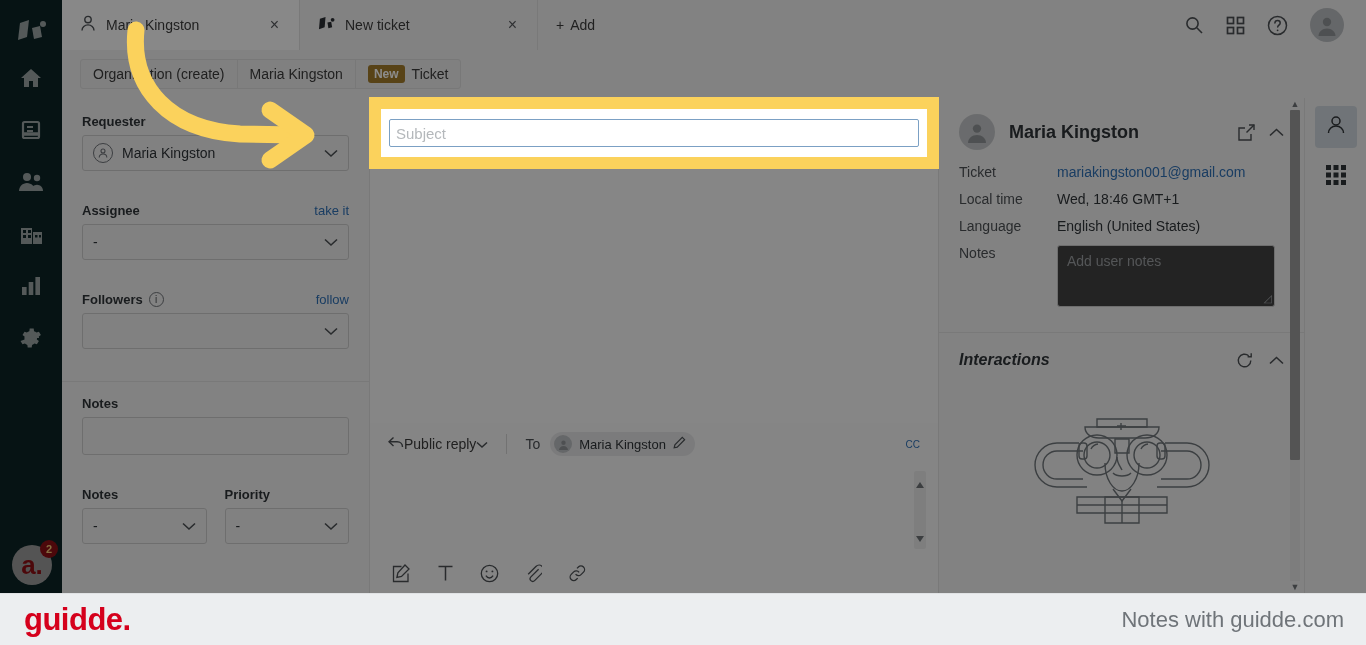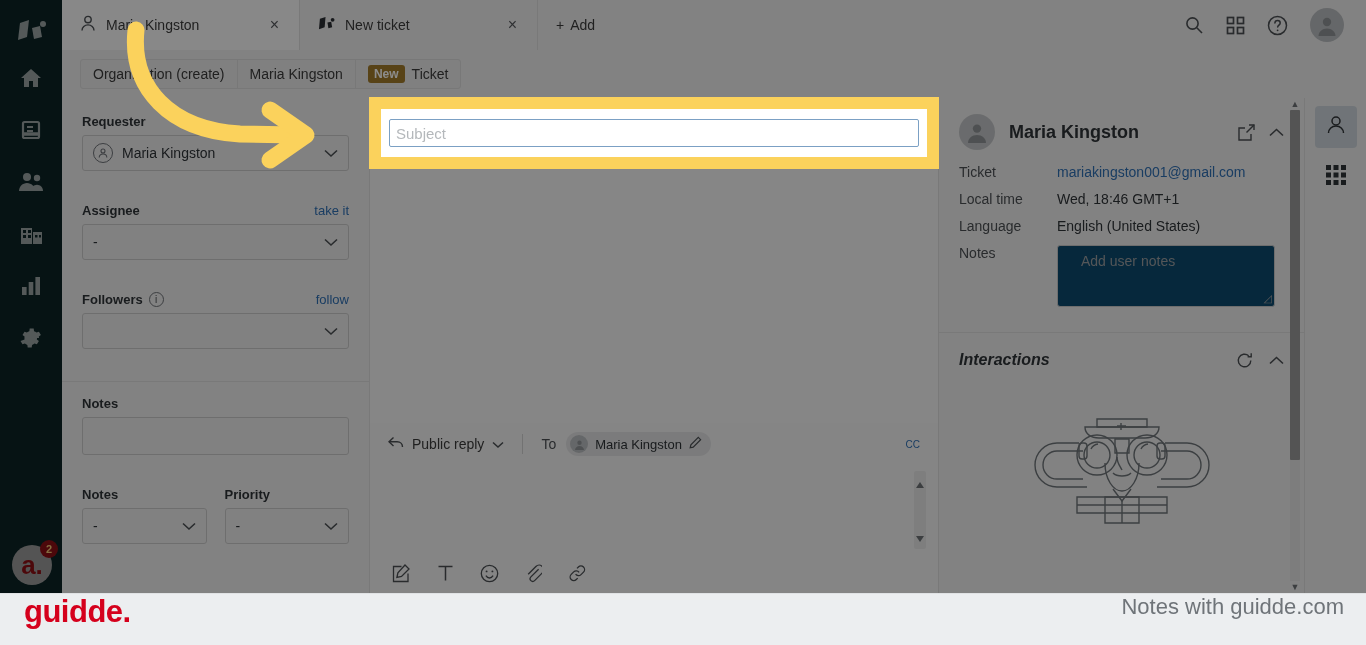--- a/index.html
+++ b/index.html
@@ -105,21 +105,21 @@
     width: 100%; height: 28px; border: 1px solid #7ba0c4; border-radius: 2px;
     background: #ffffff; font-size: 15px; color: #2f3337; padding: 0 8px;
     font-family: "Liberation Sans", sans-serif; outline: none;
   }
   .subject-input::placeholder { color: #b4b8bb; }
   .article-area { position: absolute; left: 0; right: 0; top: 72px; bottom: 170px; background: #f5f5f5; }
 
   
   .composer { position: absolute; left: 0; right: 0; bottom: 0; height: 170px; background: #f2f2f2; }
   .composer-head { display: flex; align-items: center; height: 42px; padding: 0 18px; gap: 10px; font-size: 14px; color: #3b3b3b;}
-  .reply-type { display: flex; align-items: center; gap: 8px; cursor: pointer; }
+  .reply-type { display: flex; align-items: center; gap: 0; cursor: pointer; }
   .vbar { width: 1px; height: 20px; background: #cfcfcf; margin: 0 8px; }
   .to-label { color: #4b4f53; }
   .recipient-chip {
     display: inline-flex; align-items: center; gap: 7px;
     background: #e0e1e2; border-radius: 13px; padding: 3px 9px 3px 4px;
     font-size: 13px; color: #2f3337; cursor: pointer;
   }
   .chip-avatar { width: 18px; height: 18px; border-radius: 50%; background: #b9bcbf; display:flex;align-items:center;justify-content:center;}
   .cc-link { margin-left: auto; font-size: 10px; color: #2f6fb3; cursor: pointer; }
   .composer-body { position: relative; height: 88px; }
@@ -140,21 +140,21 @@
   .side-head { display: flex; align-items: center; gap: 14px; margin-bottom: 14px; }
   .side-avatar { width: 36px; height: 36px; border-radius: 50%; background: #c2c4c6; display:flex;align-items:center;justify-content:center;}
   .side-title { font-size: 18px; font-weight: bold; color: #2f3337; flex: 1; }
   .side-ic { cursor: pointer; display: flex; color: #4b4f53;}
   .kv { display: flex; margin-bottom: 11px; font-size: 14px; }
   .kv .k { width: 98px; color: #4b4f53; flex-shrink: 0; }
   .kv .v { color: #2f3337; }
   .kv .v.link { color: #2f6fb3; cursor: pointer; }
   .notes-box {
     width: 218px; height: 62px; border: 1px solid #c9c9c9; border-radius: 3px;
-    background: #0c4a6e; padding: 7px 23px; font-size: 14px; color: #9a9da0;
+    background: #404040; padding: 7px 9px; font-size: 14px; color: #9a9da0;
     position: relative; cursor: text;
   }
   .notes-box .grip { position: absolute; right: 2px; bottom: 1px; color: #9a9da0; font-size: 11px; }
   .int-head { display: flex; align-items: center; padding: 18px 20px 0 20px; gap: 16px;}
   .int-title { font-size: 16px; font-weight: bold; color: #2f3337; flex: 1; font-style: italic; }
   .int-art { display: flex; justify-content: center; padding-top: 28px; }
 
   .side-scroll {
     position: absolute; right: 2px; top: 0; width: 14px; bottom: 0;
     display: flex; flex-direction: column; align-items: center;
@@ -191,21 +191,21 @@
     font-family: "Liberation Sans", sans-serif; outline: none;
   }
   .hl-subject-input::placeholder { color: #b4b8bb; }
 
   
   .arrow-svg { position: absolute; left: 100px; top: 18px; pointer-events: none; }
 
   
   .footer {
     position: absolute; left: 0; bottom: 0; width: 1366px; height: 52px;
-    background: #eceef0; display: flex; align-items: flex-start; justify-content: space-between;
+    background: #eceef0; display: flex; align-items: center; justify-content: space-between;
     padding: 0 22px 0 24px; border-top: 1px solid #e0e2e4;
   }
   .guidde-logo { font-size: 31px; font-weight: bold; color: #d5001c; letter-spacing: -0.5px; }
   .made-with { font-size: 22px; color: #6f7479; }
 </style>
 </head>
 <body>
 
 <div id="stage">
 

